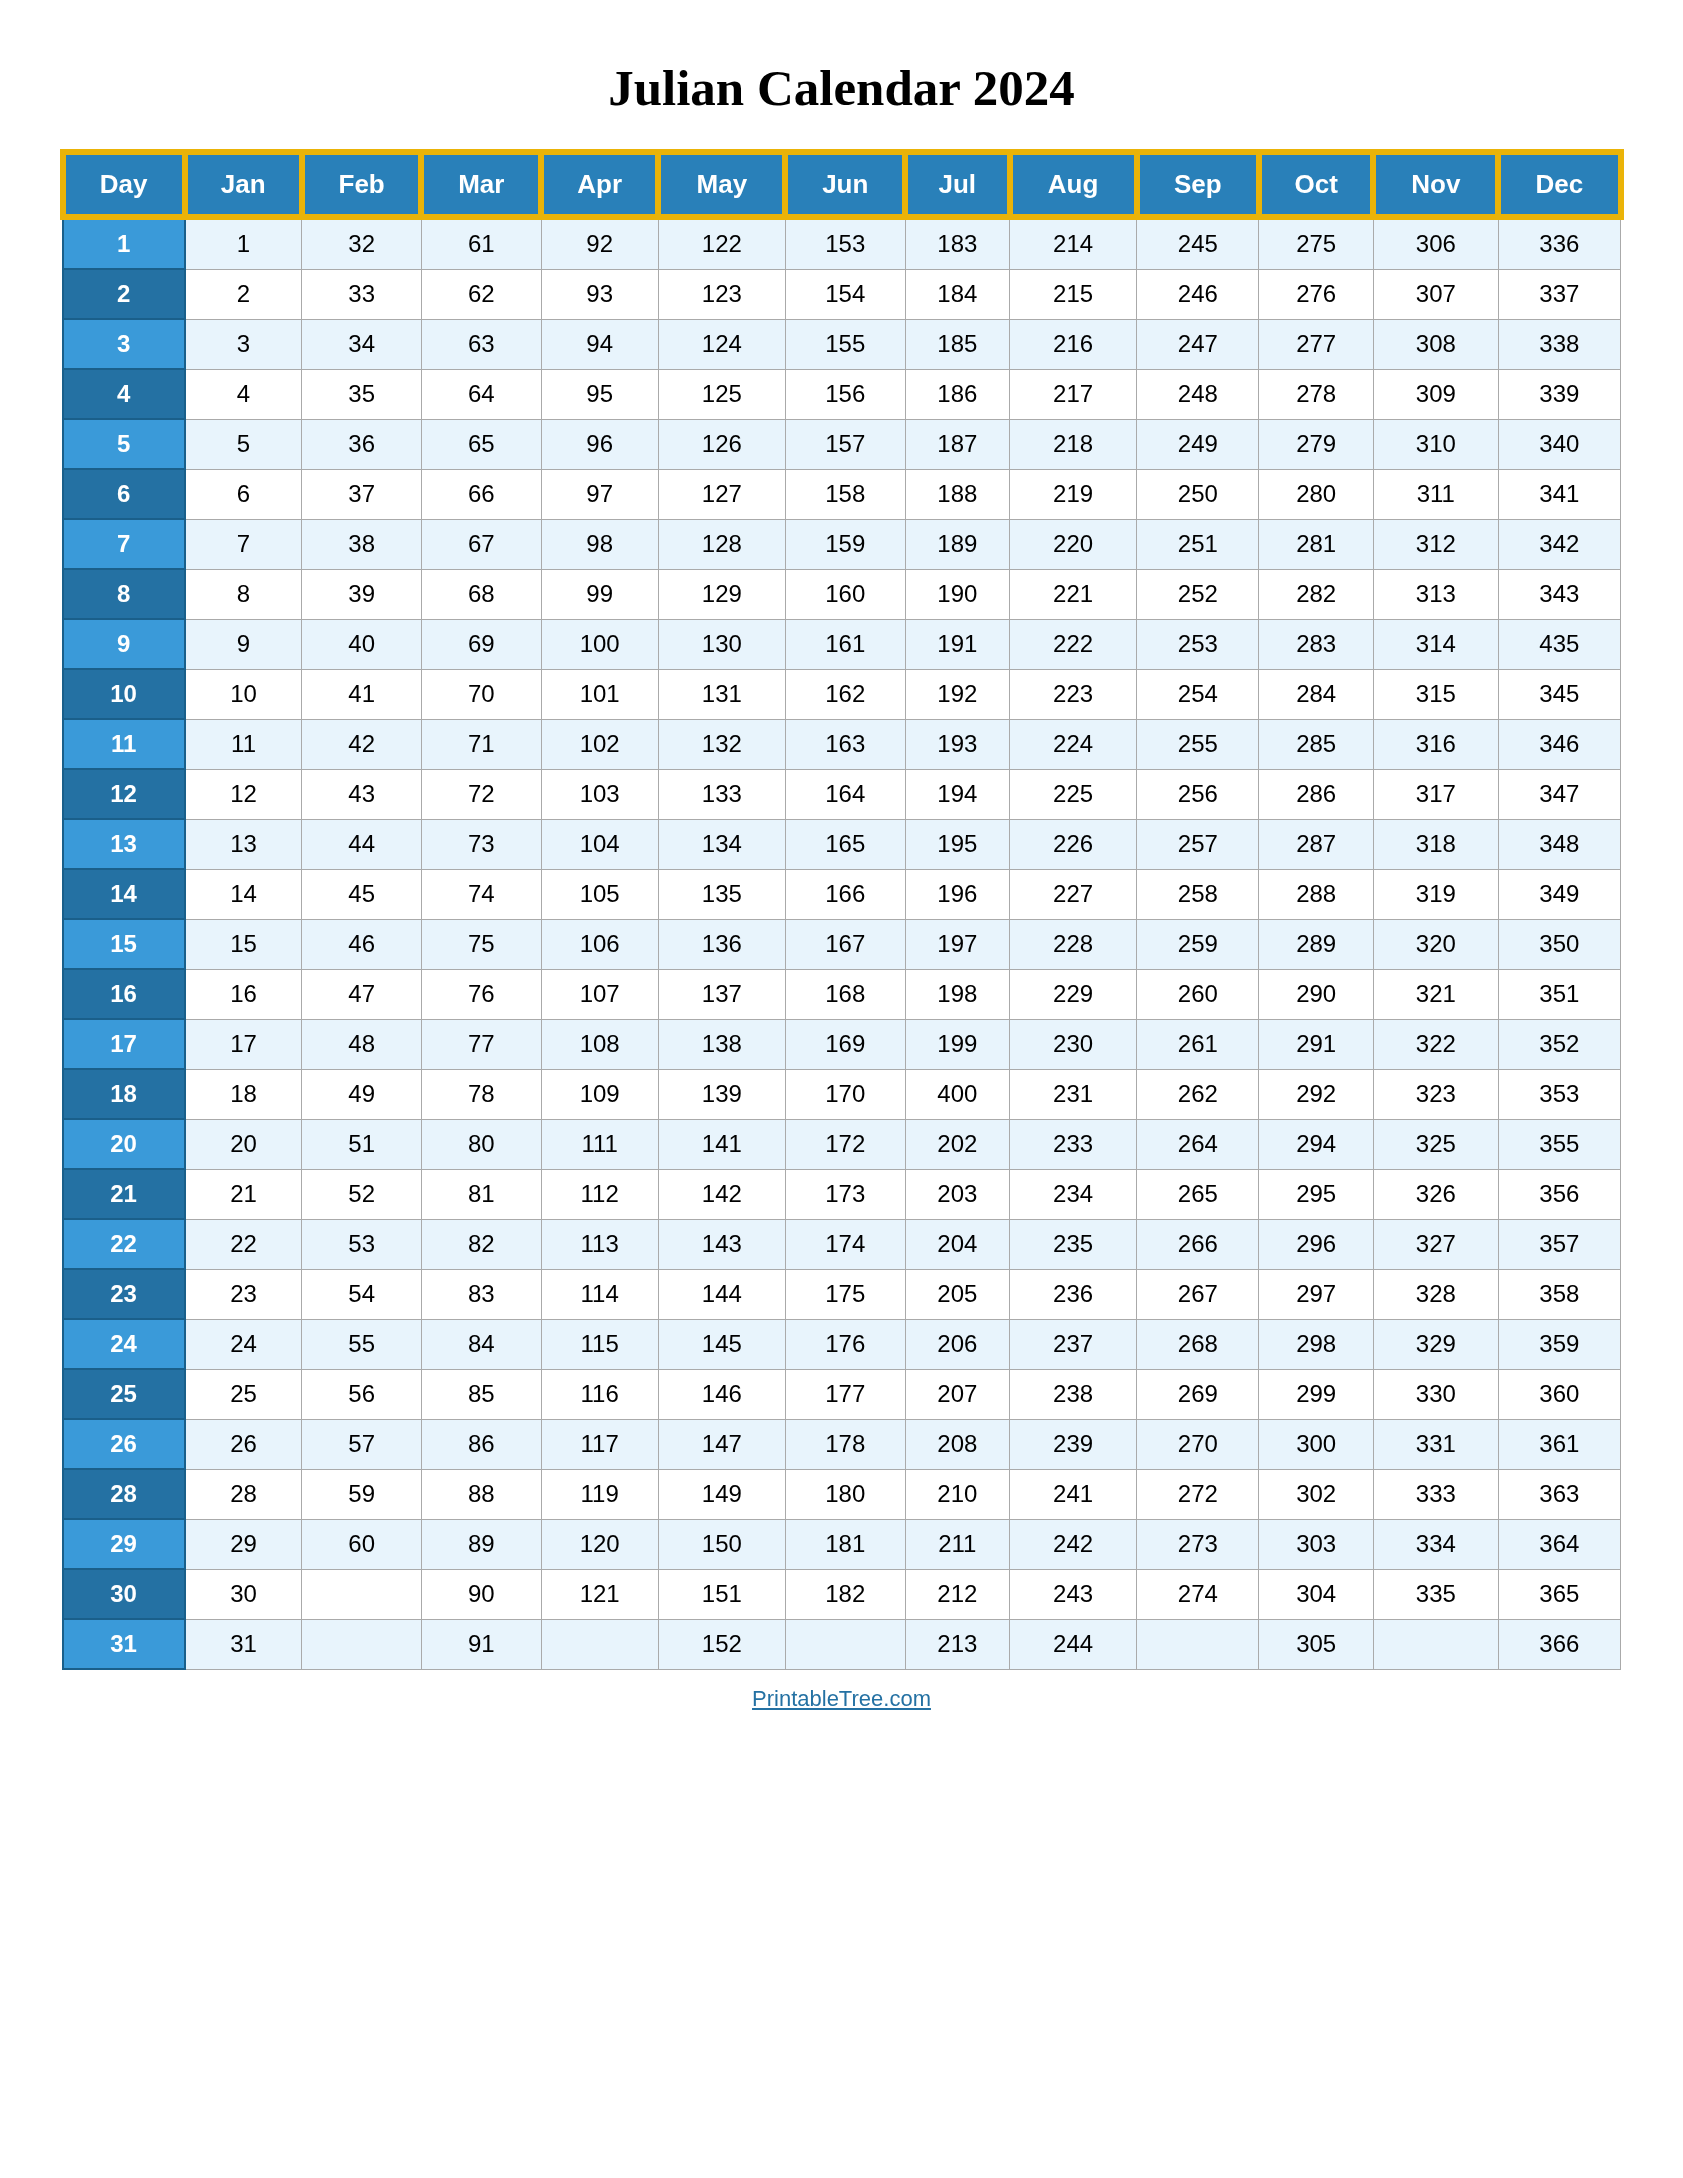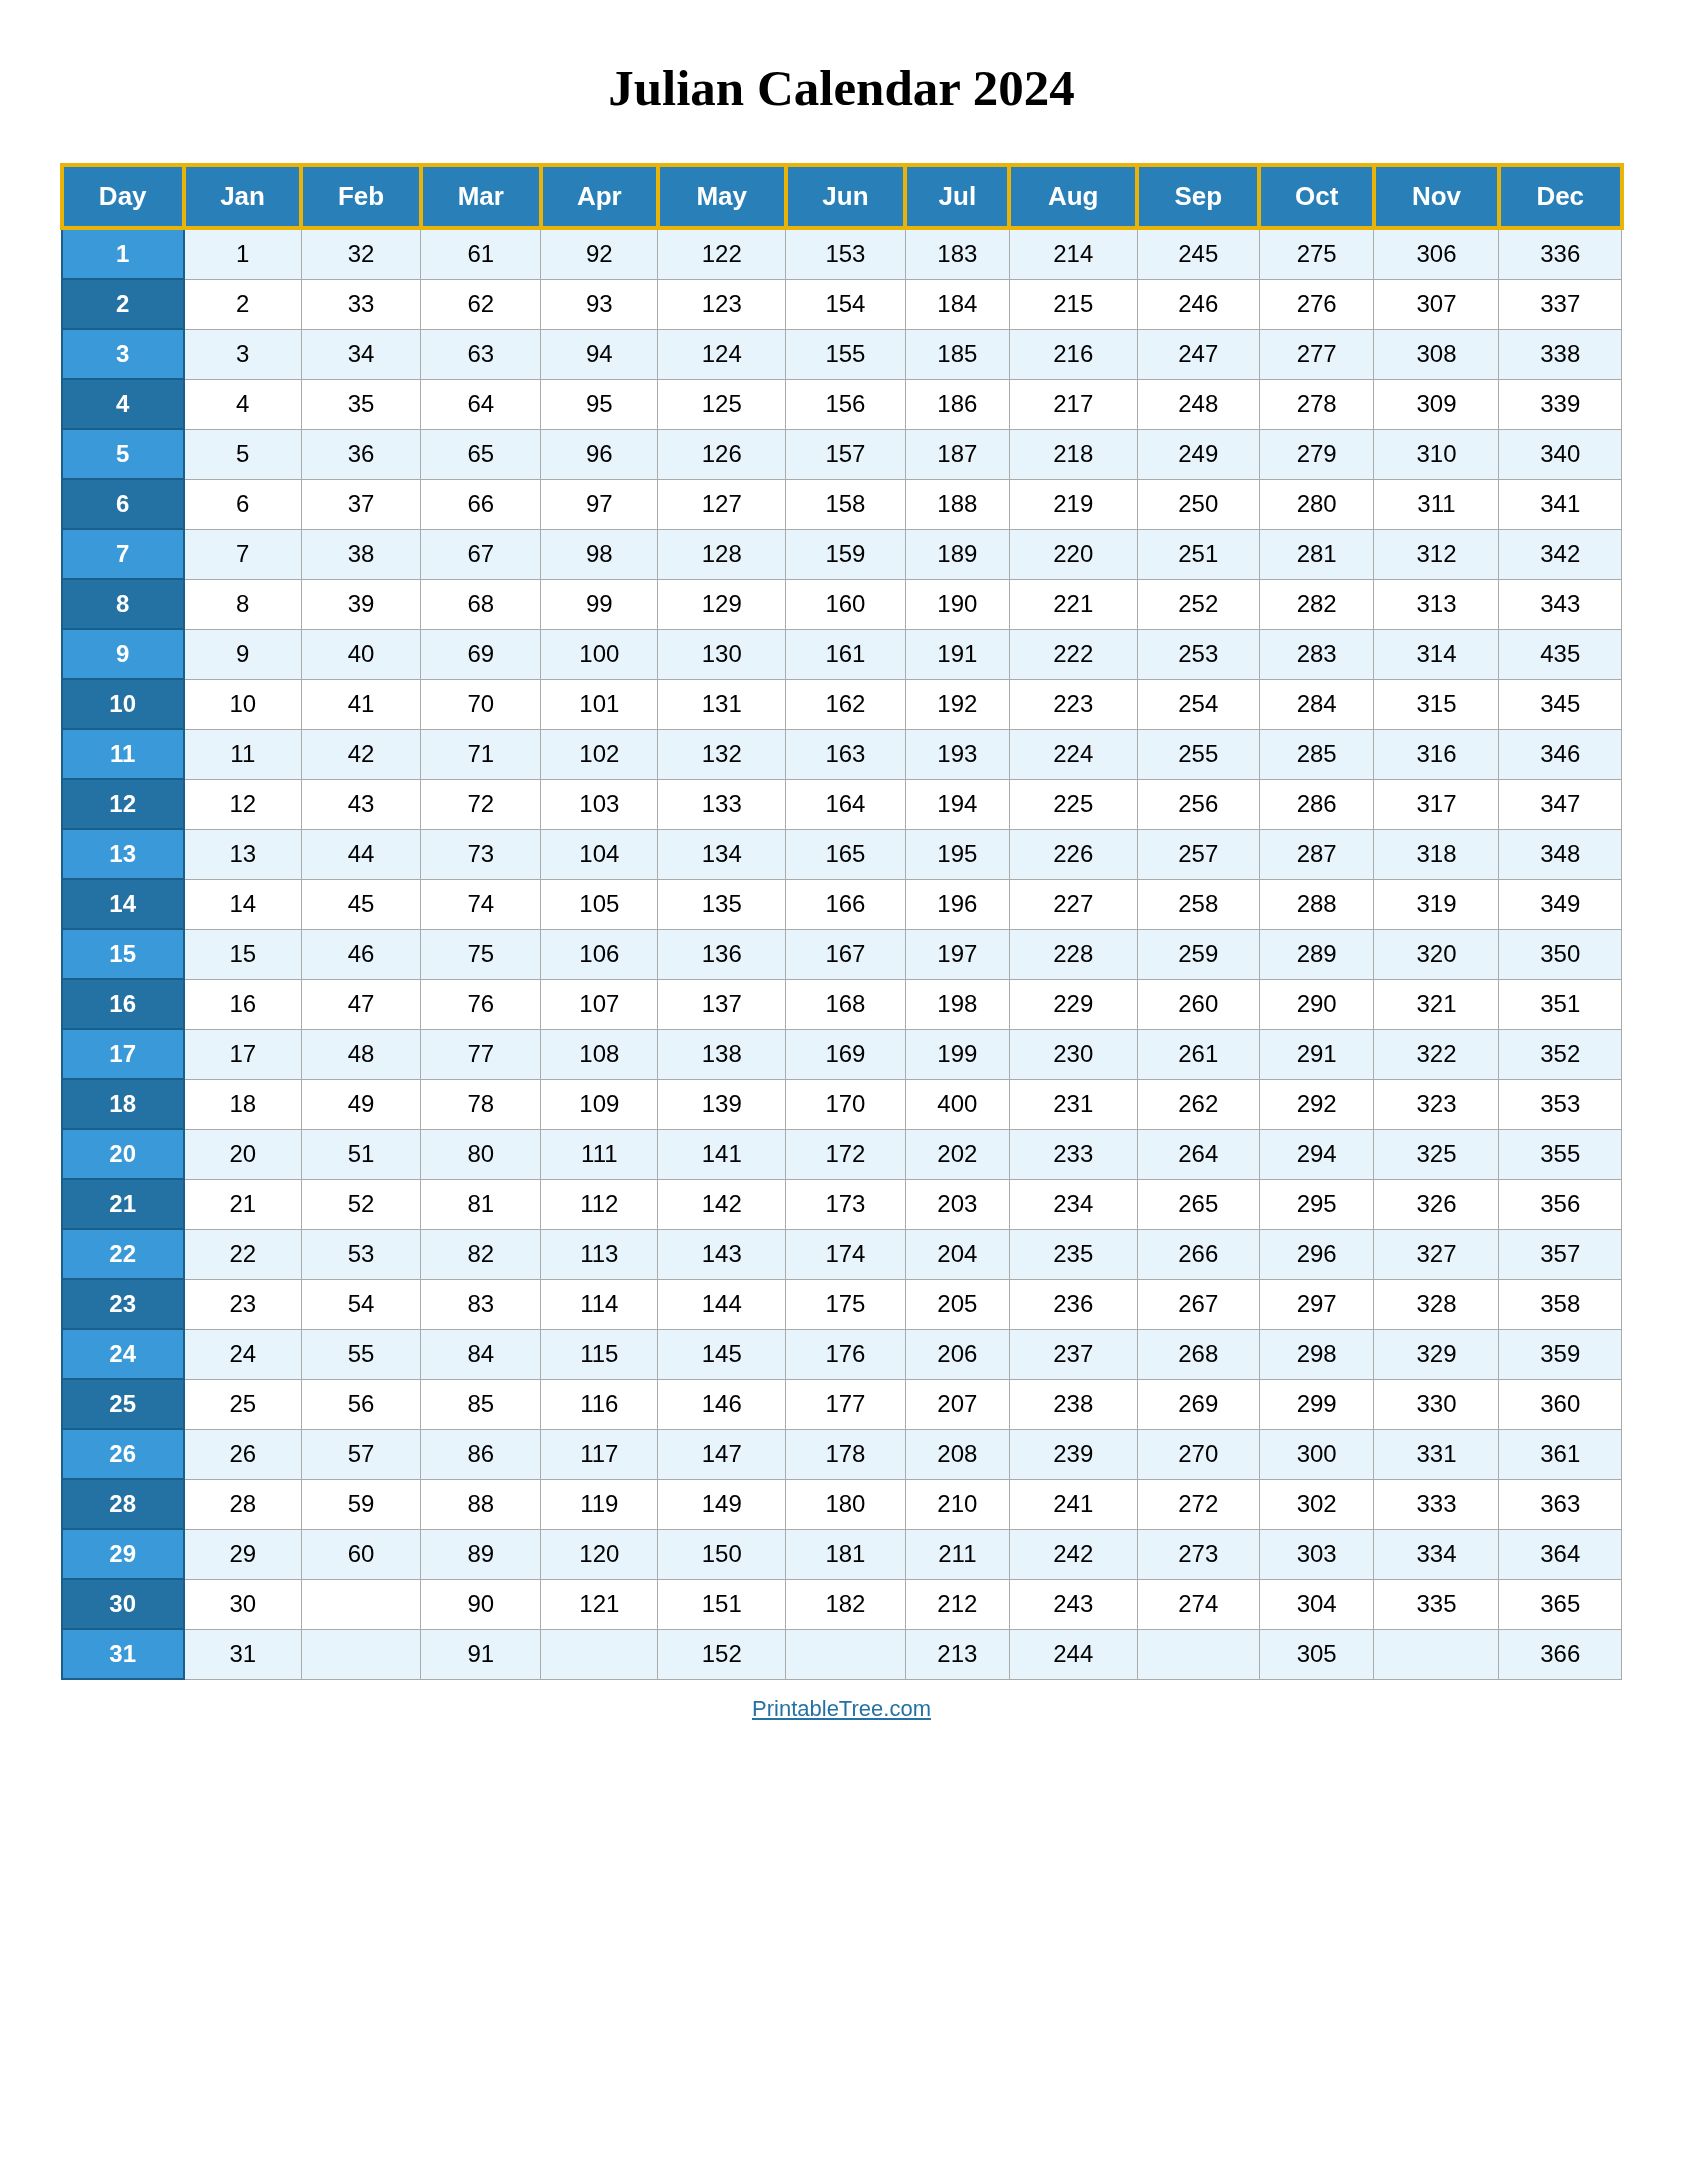--- a/index.html
+++ b/index.html
@@ -10,35 +10,35 @@
       min-height: 2178px;
       display: flex;
       flex-direction: column;
       align-items: center;
       padding: 59px 40px 40px;
     }
     h1 {
       font-size: 51px;
       font-weight: bold;
       color: #000;
-      margin-bottom: 46px;
+      margin-bottom: 32px;
       font-family: Georgia, serif;
     }
     table {
       border-collapse: collapse;
       width: 1564px;
     }
     th {
       background-color: #2980b9;
       color: #fff;
       font-size: 26px;
       font-weight: bold;
       text-align: center;
       padding: 14px 8px;
-      border: 4px solid #eab308;
+      border: 6px solid #eab308;
     }
     td {
       text-align: center;
       font-size: 24px;
       padding: 10px 8px;
       border: 1px solid #aaa;
       background-color: #fff;
       color: #000;
     }
     tr:nth-child(odd) td:first-child {

